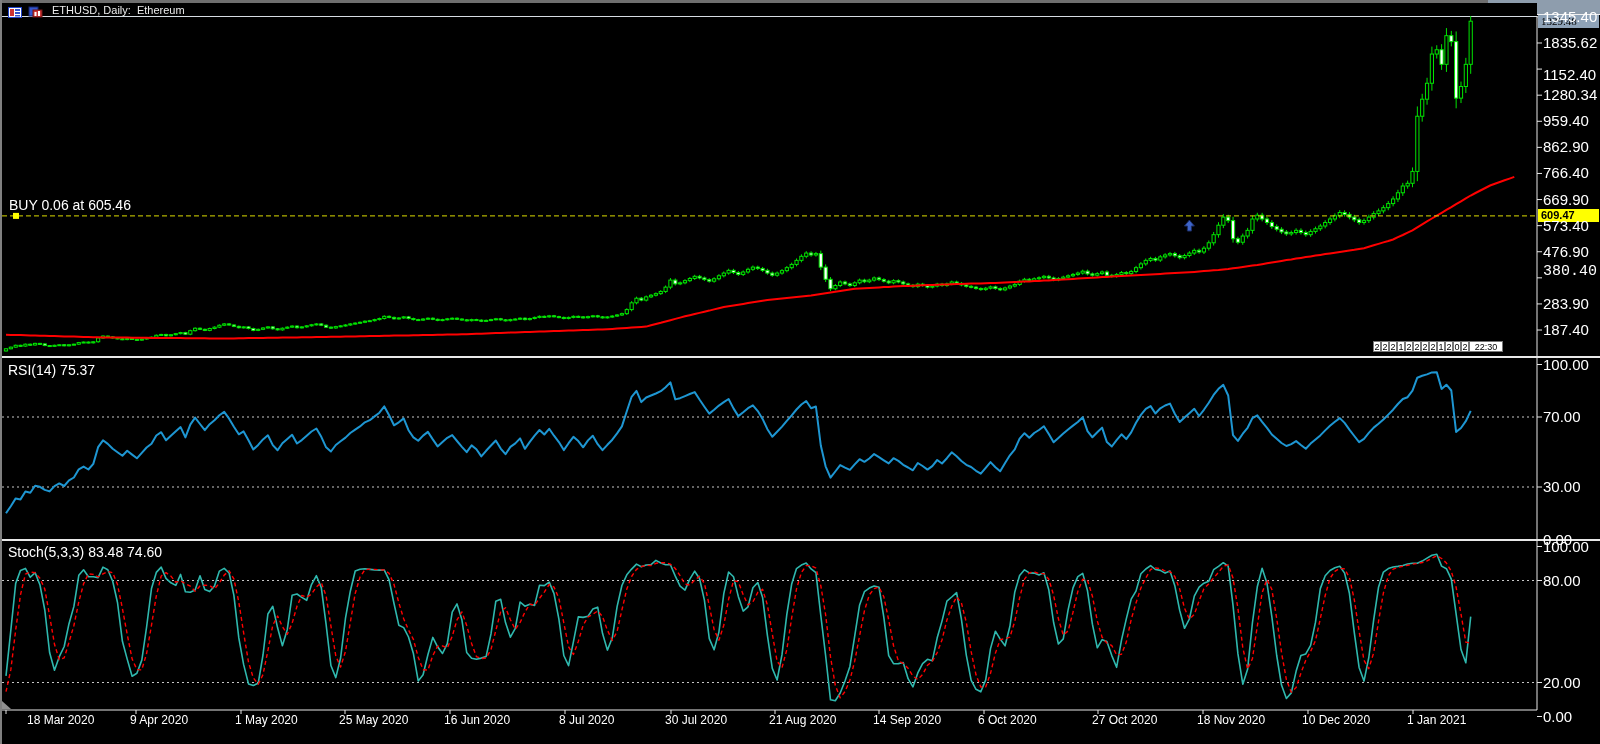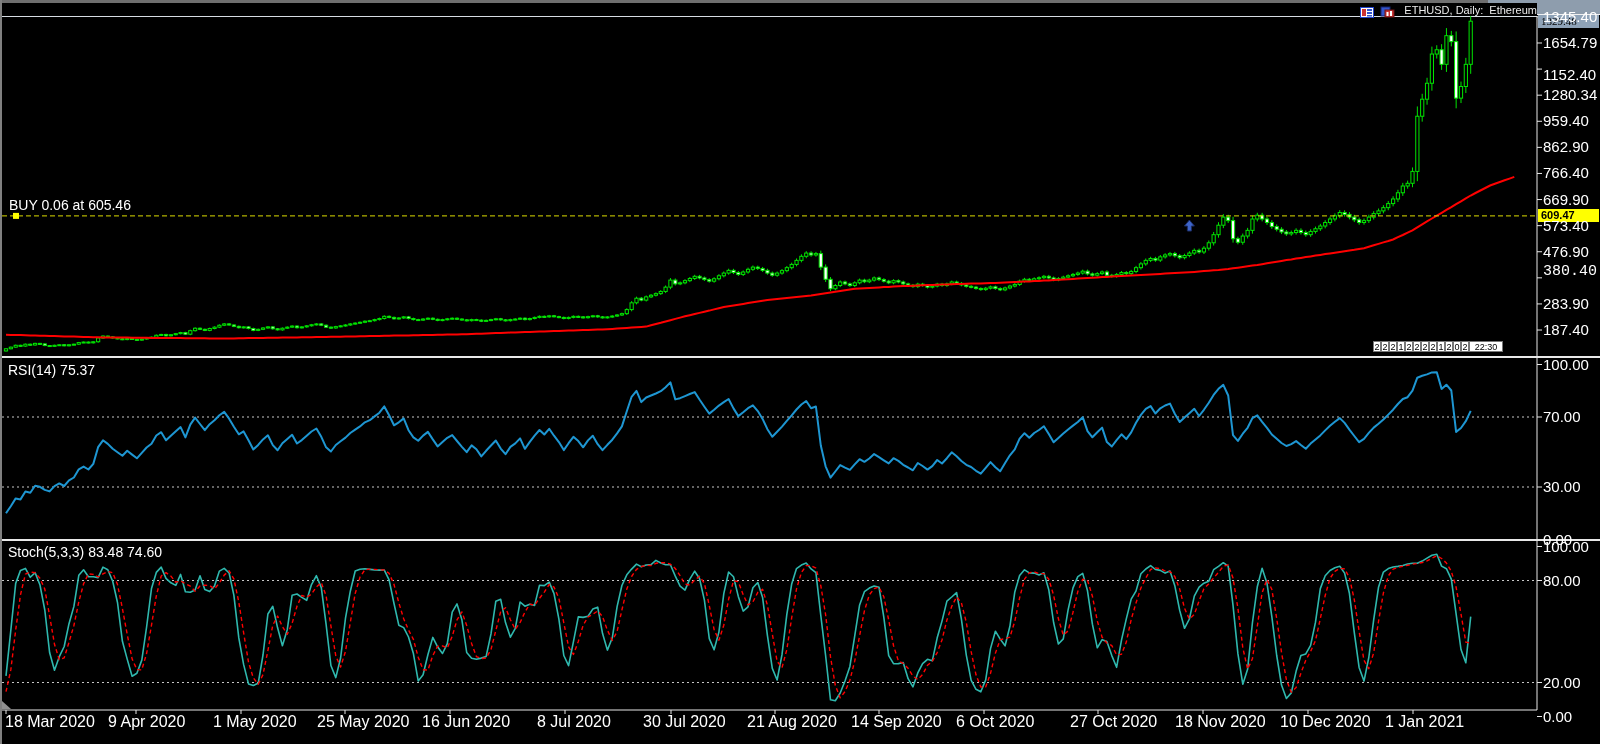--- a/index.html
+++ b/index.html
@@ -2,34 +2,34 @@
 <html><head>
 <meta charset="utf-8">
 <style>
   html,body{margin:0;padding:0;background:#000;}
   .screen{position:relative;width:1600px;height:744px;background:#000;overflow:hidden;
           font-family:"Liberation Sans",sans-serif;}
   .top-strip{position:absolute;left:0;top:0;width:1600px;height:3px;background:#6f6f6f;}
   .left-edge{position:absolute;left:0;top:0;width:2px;height:744px;background:#808080;}
   .corner-block{position:absolute;left:1488px;top:0;width:112px;height:14px;background:#8E9DAD;border-bottom:1px solid #F0F0F0;}
   .header{position:absolute;left:2px;top:3px;width:1535px;height:13px;background:#000;
-          border-bottom:1px solid #D6DCE2;display:flex;align-items:center;justify-content:flex-end;}
+          border-bottom:1px solid #D6DCE2;display:flex;align-items:center;}
   .header .icon{display:inline-block;margin-left:6px;width:14px;height:11px;}
   .title{color:#ECECEC;font-size:11px;margin-left:10px;white-space:pre;}
   svg#chart-svg{position:absolute;left:0;top:0;}
   .lbl{position:absolute;color:#FFFFFF;font-size:14px;line-height:12px;white-space:pre;}
   .buy-label{left:9px;top:199px;}
   .rsi-label{left:8px;top:364px;}
   .stoch-label{left:8px;top:546px;}
   .pricebox{position:absolute;left:1538px;width:58px;height:13px;line-height:13px;
             font-size:11px;color:#000;padding-left:3px;}
   .pricebox.current{background:#8FA3B8;font-family:Liberation Serif, serif;}
   .pricebox.order{background:#FFFF00;}
   .ticklbl{position:absolute;left:1543px;color:#FFFFFF;font-size:15px;line-height:12px;height:12px;text-align:right;}
-  .timelbl{position:absolute;top:713px;color:#FFFFFF;font-size:16px;white-space:pre;}
+  .timelbl{position:absolute;top:713px;color:#FFFFFF;font-size:12px;white-space:pre;margin-left:22px;}
   .sep{position:absolute;left:2px;width:1598px;height:2px;background:#E8E8E8;}
   #sep1{top:356px;} #sep2{top:539px;}
   .tbox{position:absolute;top:341px;height:11px;line-height:11px;background:#FFFFFF;color:#000;
         font-size:9px;text-align:center;border:1px solid #777;box-sizing:border-box;}
 </style>
 </head>
 <body>
 
 <div class="screen">
   <div class="top-strip"></div>
@@ -728,21 +728,21 @@
 
   <div class="lbl buy-label">BUY 0.06 at 605.46</div>
   <div class="lbl rsi-label">RSI(14) 75.37</div>
   <div class="lbl stoch-label">Stoch(5,3,3) 83.48 74.60</div>
 
   <div class="pricebox current" id="current-price-box" style="top: 14.7048px;">1329.48</div>
   <div class="pricebox order" id="order-price-box" style="top: 209.395px; font-weight: bold;">609.47</div>
 
   <div id="scale-labels">
       <div class="ticklbl" style="top: 10.9px;">1345.40</div>
-      <div class="ticklbl" style="top: 36.9936px;">1654.79</div>
+      <div class="ticklbl" style="top: 36.9936px;">1835.62</div>
       <div class="ticklbl" style="top: 69px;">1152.40</div>
       <div class="ticklbl" style="top: 89.1808px;">1280.34</div>
       <div class="ticklbl" style="top: 115.274px;">959.40</div>
       <div class="ticklbl" style="top: 141.368px;">862.90</div>
       <div class="ticklbl" style="top: 167.462px;">766.40</div>
       <div class="ticklbl" style="top: 193.555px;">669.90</div>
       <div class="ticklbl" style="top: 219.649px;">573.40</div>
       <div class="ticklbl" style="top: 245.742px;">476.90</div>
       <div class="ticklbl" style="top: 266px; font-family: Liberation Mono, monospace;">380.40</div>
       <div class="ticklbl" style="top: 297.93px;">283.90</div>

